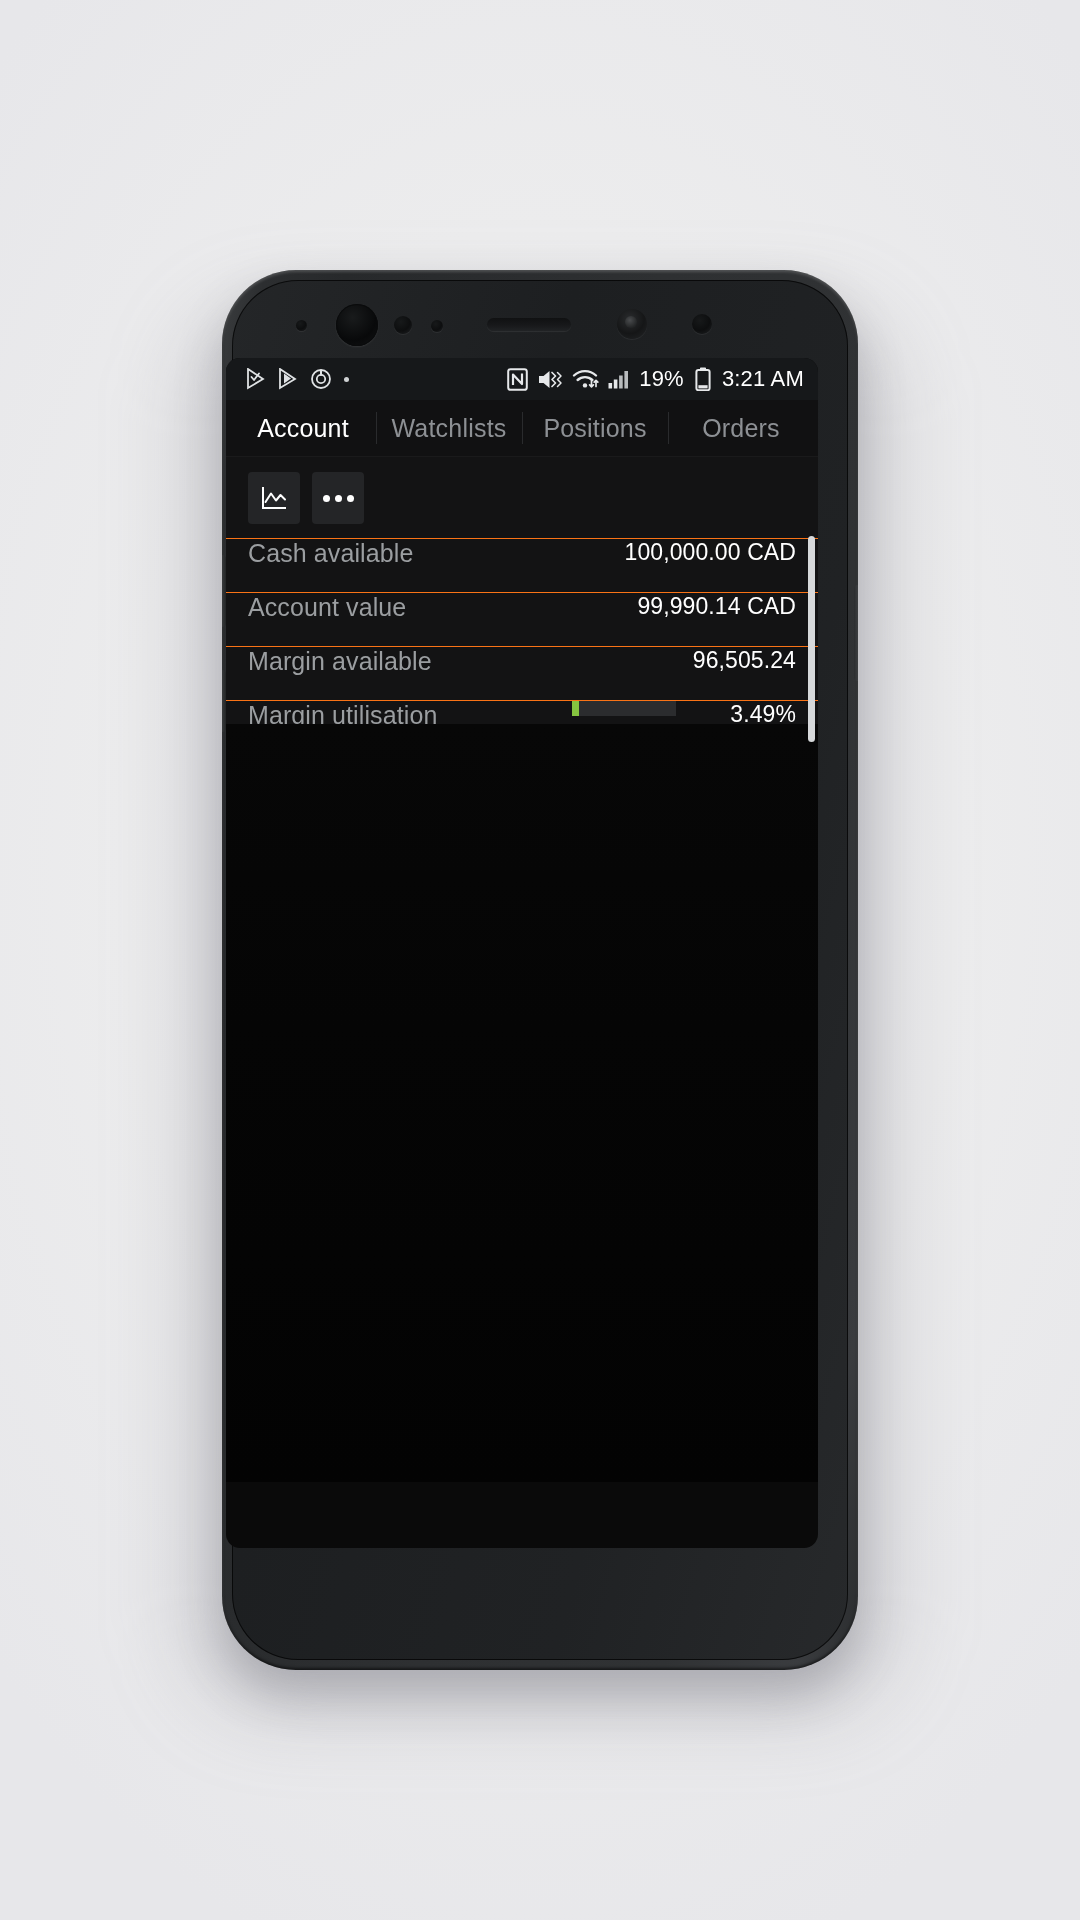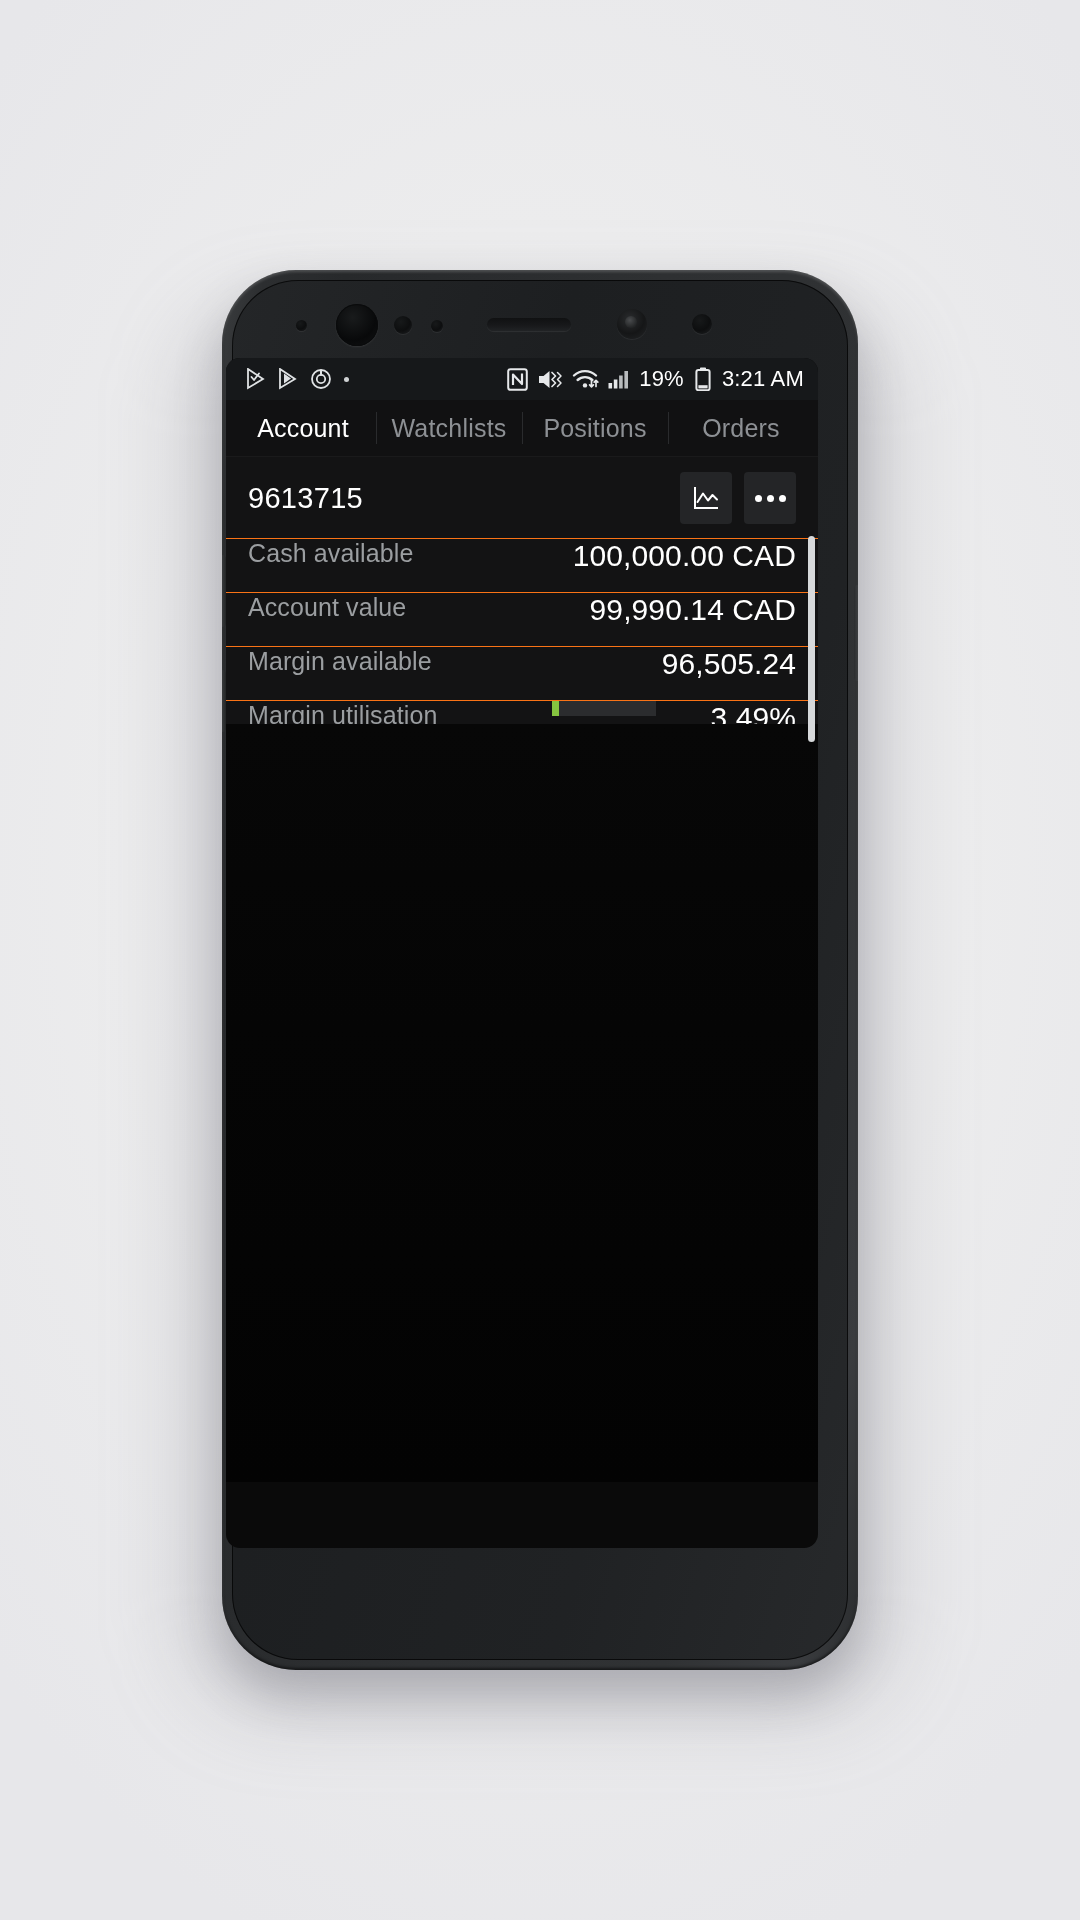--- a/index.html
+++ b/index.html
@@ -271,21 +271,21 @@
   }
   .row-label {
     flex: 0 0 auto;
     font-size: 25px;
     color: #9b9ea1;
     letter-spacing: 0.1px;
   }
   .row-spacer { flex: 1 1 auto; }
   .row-value {
     flex: 0 0 auto;
-    font-size: 30px;
+    font-size: 23px;
     color: #ffffff;
     letter-spacing: 0.1px;
     white-space: nowrap;
     margin-left: 40px;
   }
   .row-value.accent { color: #4a9fe0; }
 
   .meter {
     flex: 0 0 auto;
     width: 104px;
@@ -412,21 +412,20 @@
         <div class="tab">Positions</div>
         <div class="tab">Orders</div>
       </div>
 
       <div id="content">
         <div id="below-card"></div>
 
         <div id="account-card">
 
           <div id="card-head">
-            <div id="account-number">9613715</div>
 
             <div class="icon-btn">
               <svg width="30" height="30" viewBox="0 0 30 30">
                 <path d="M4 4 L4 25 L27 25" fill="none" stroke="#ffffff" stroke-width="2"></path>
                 <path d="M6.5 19 L12 10.5 L17 17.5 L21.5 12 L26 16.5" fill="none" stroke="#ffffff" stroke-width="2" stroke-linejoin="round" stroke-linecap="round"></path>
               </svg>
             </div>
 
             <div class="icon-btn">
               <span class="dots">

